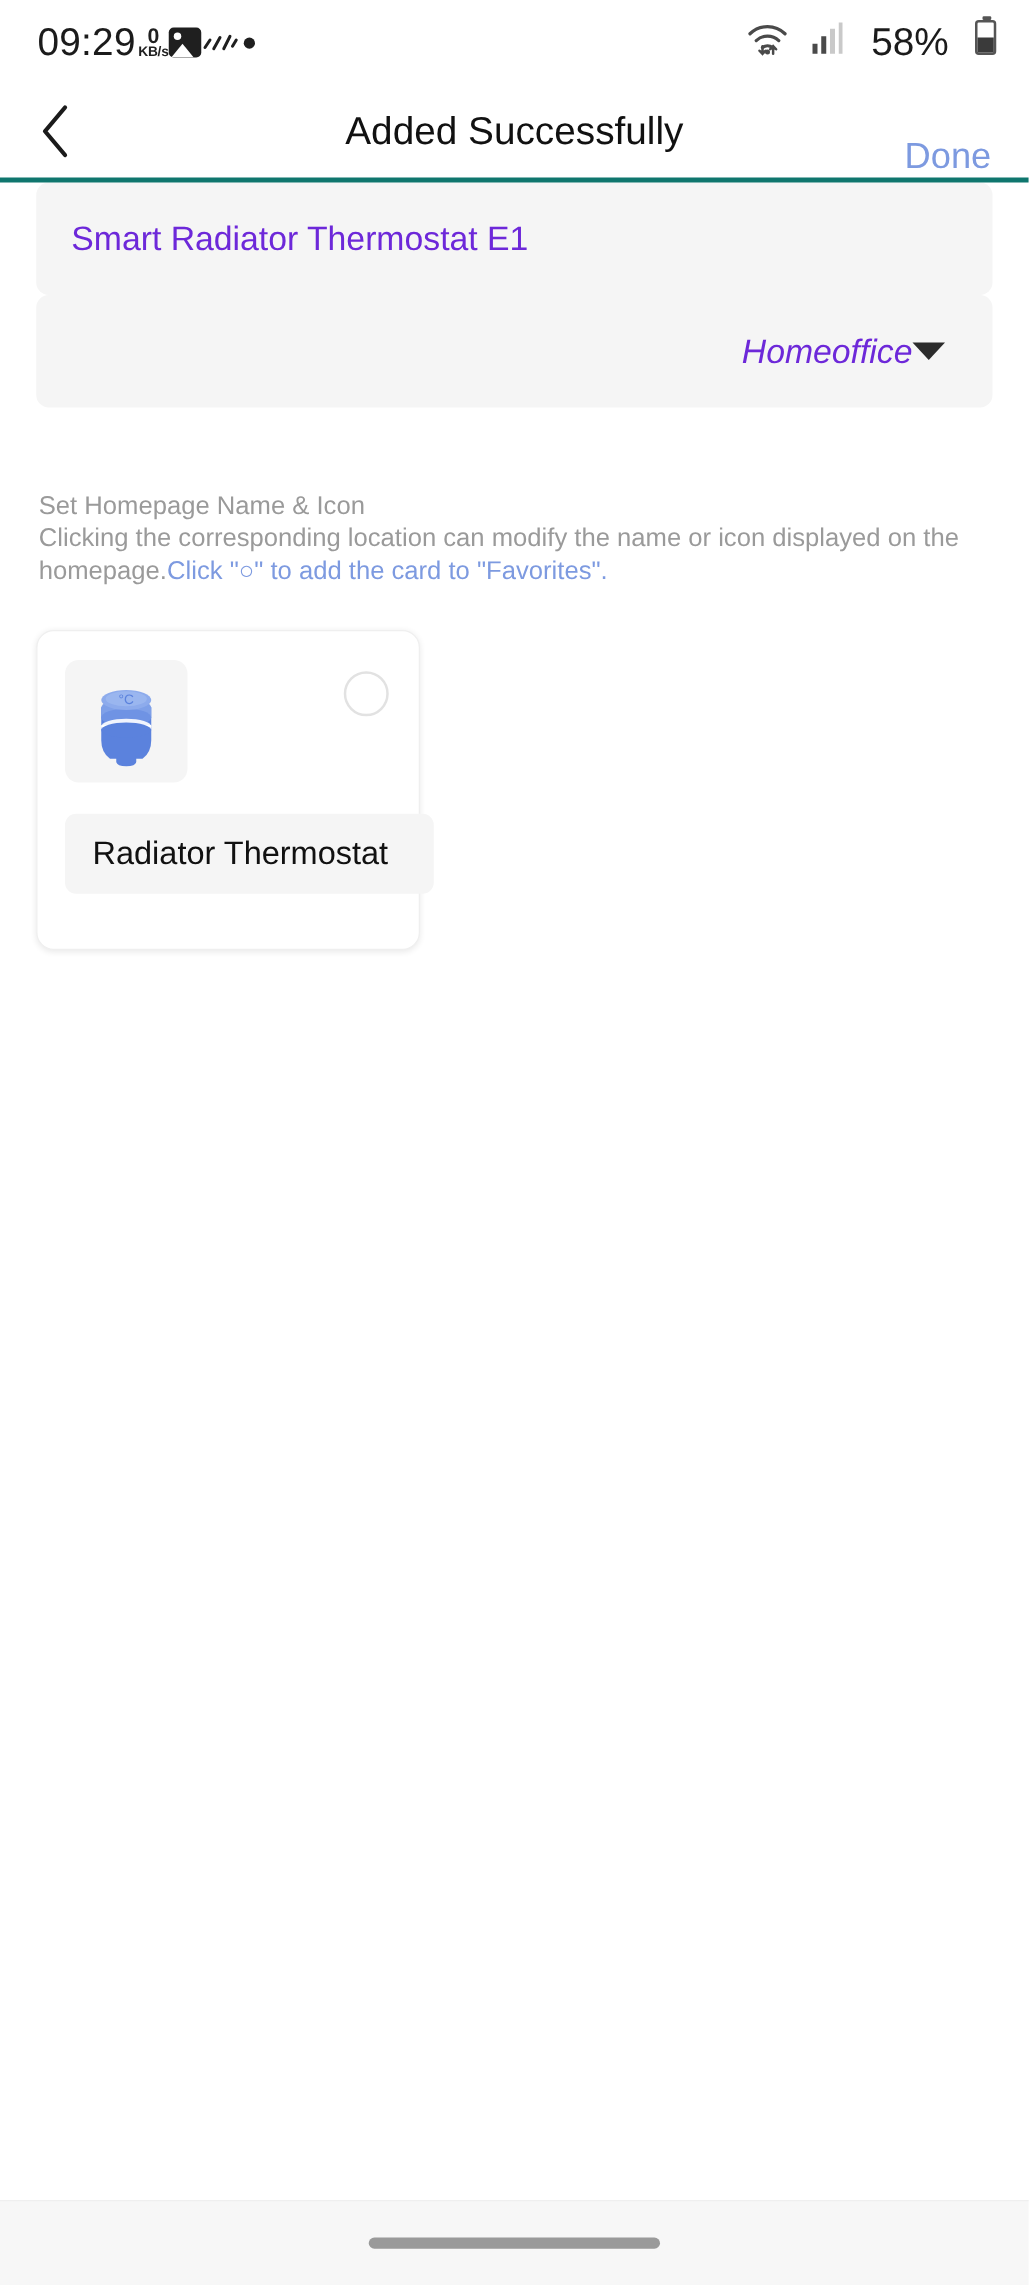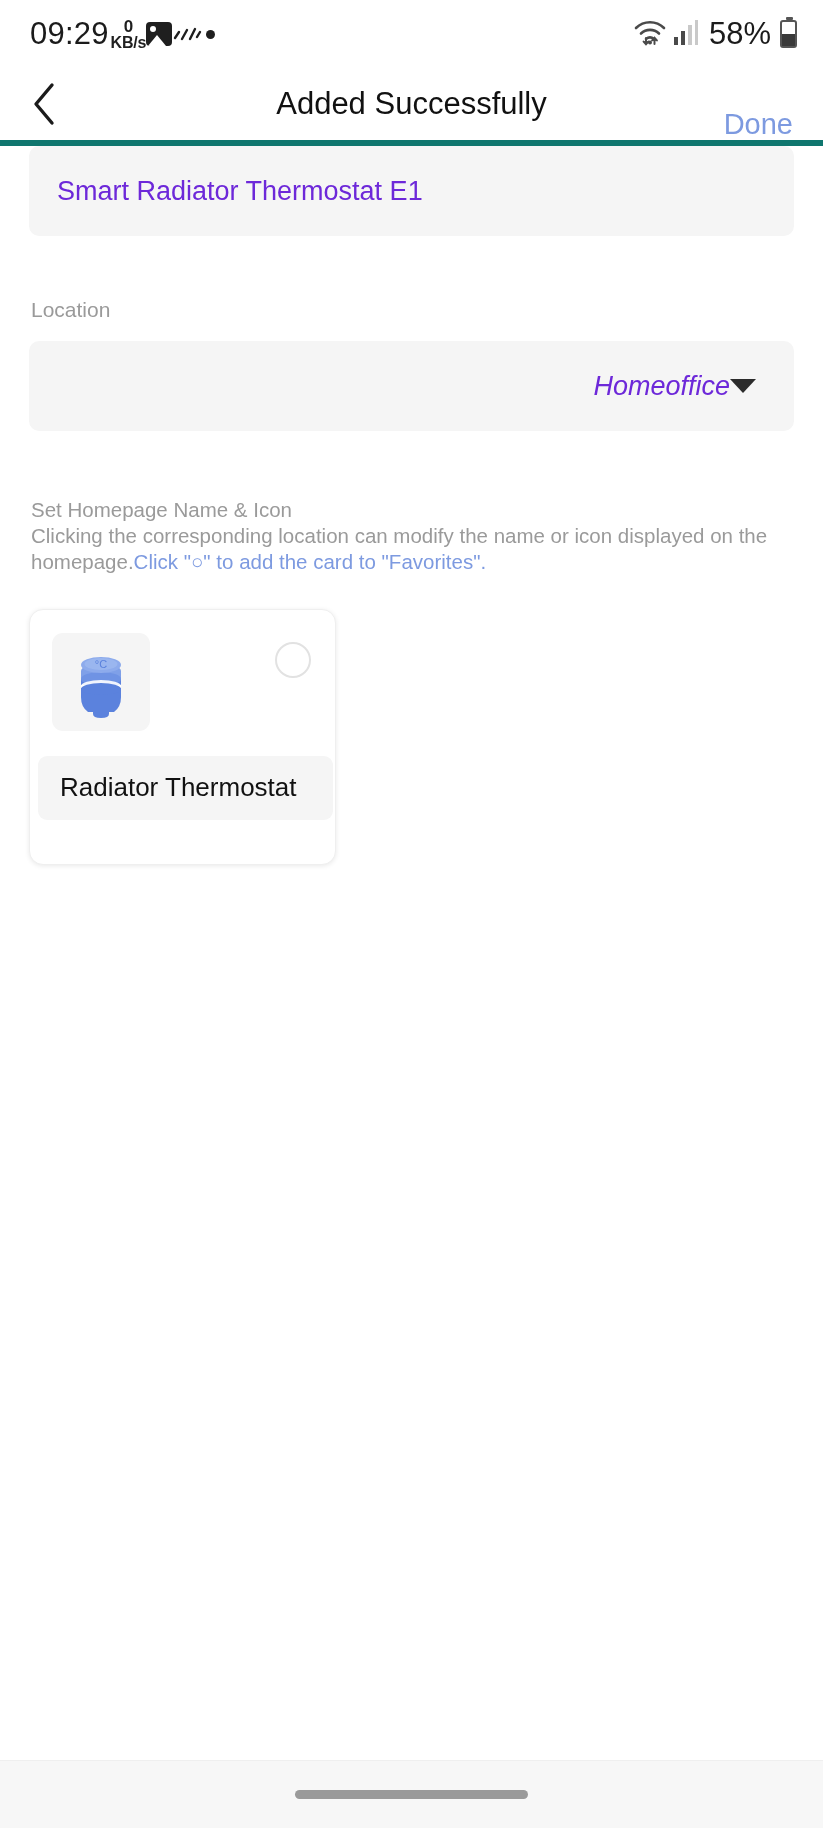--- a/index.html
+++ b/index.html
@@ -20,58 +20,58 @@
     justify-content: space-between;
     padding: 0 26px 0 30px;
   }
   .sb-left { display: flex; align-items: center; }
   .sb-time { font-size: 31px; color: #1b1b1b; letter-spacing: .2px; }
   .sb-speed {
     display: flex; flex-direction: column; align-items: center;
     line-height: 1; color: #1f1f1f; margin-left: 2px;
   }
   .sb-speed .num { font-size: 17px; font-weight: 600; }
-  .sb-speed .unit { font-size: 16px; font-weight: 700; letter-spacing: -.2px; }
+  .sb-speed .unit { font-size: 11px; font-weight: 700; letter-spacing: -.2px; }
   .icon-img {
     width: 26px; height: 24px; background: #1f1f1f; border-radius: 4px;
     position: relative; overflow: hidden;
   }
   .icon-img::before {
     content: ""; position: absolute; width: 6px; height: 6px;
     background: #fff; border-radius: 50%; top: 4px; left: 4px;
   }
   .icon-img::after {
     content: ""; position: absolute; bottom: 0; left: 2px;
     border-left: 9px solid transparent; border-right: 9px solid transparent;
     border-bottom: 11px solid #fff;
   }
   .icon-scribble { width: 30px; height: 22px; }
   .sb-dot { width: 9px; height: 9px; border-radius: 50%; background: #1f1f1f; margin-left: 4px; }
 
-  .sb-right { display: flex; align-items: center; gap: 6px; }
+  .sb-right { display: flex; gap: 18px; }
   .sb-pct { font-size: 31px; color: #1b1b1b; margin-left: 4px; }
   .battery {
     width: 17px; height: 28px; border: 2px solid #555; border-radius: 3px;
     position: relative; margin-left: 3px;
   }
   .battery::before {
     content: ""; position: absolute; top: -5px; left: 4px;
     width: 7px; height: 3px; background: #555; border-radius: 1px;
   }
   .battery .fill {
     position: absolute; bottom: 0; left: 0; right: 0; height: 52%;
     background: #3a3a3a;
   }
 
   
   .navbar {
     height: 78px;
     display: flex; align-items: center;
     padding: 0 30px;
-    border-bottom: 6px solid #0f766e;
+    border-bottom: 4px solid #0f766e;
     position: relative;
   }
   .back-btn {
     width: 50px; height: 50px; display: flex; align-items: center;
     justify-content: flex-start; cursor: pointer;
   }
   .nav-title {
     position: absolute; left: 0; right: 0; text-align: center;
     font-size: 31px; color: #111; pointer-events: none;
   }
@@ -119,21 +119,21 @@
   .card-icon-wrap {
     width: 98px; height: 98px; background: #f5f5f5; border-radius: 11px;
     display: flex; align-items: center; justify-content: center;
   }
   .fav-circle {
     position: absolute; top: 32px; right: 24px;
     width: 36px; height: 36px; border-radius: 50%;
     border: 2px solid #e2e2e2; background: #fff; cursor: pointer;
   }
   .card-name-box {
-    position: absolute; left: 8px; top: 146px;
+    position: absolute; left: 22px; top: 146px;
     width: 295px; height: 64px;
     background: #f5f5f5; border-radius: 9px;
     display: flex; align-items: center; padding-left: 22px;
     overflow: hidden;
   }
   .card-name { font-size: 26px; color: #111; white-space: nowrap; }
 
   
   .gesture-area {
     position: absolute; left: 0; right: 0; bottom: 0; height: 68px;
@@ -206,21 +206,20 @@
   <span class="nav-title">Added Successfully</span>
   <span class="nav-done">Done</span>
 </div>
 
 <div class="content">
 
   <div class="field-box">
     <span class="field-value">Smart Radiator Thermostat E1</span>
   </div>
 
-  <div class="field-label">Location</div>
   <div class="field-box dropdown">
     <span class="field-value">Homeoffice</span>
     <span class="caret"></span>
   </div>
 
   <div class="hp-desc">
     <span>Set Homepage Name &amp; Icon</span><br>
     <span>Clicking the corresponding location can modify the name or icon displayed on the homepage.</span><span class="hp-link">Click "○" to add the card to "Favorites".</span>
   </div>
 

